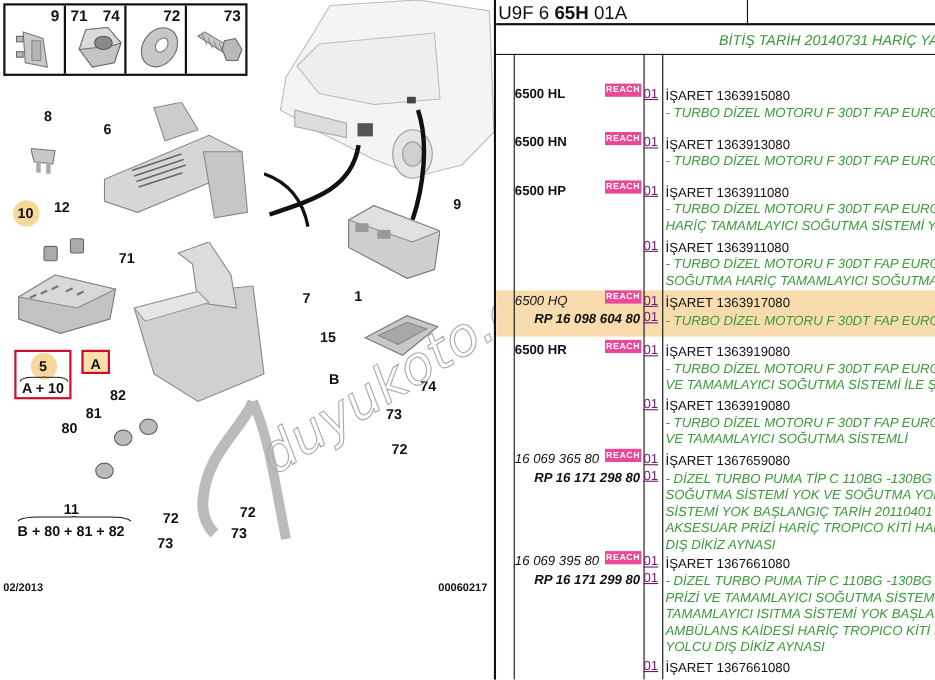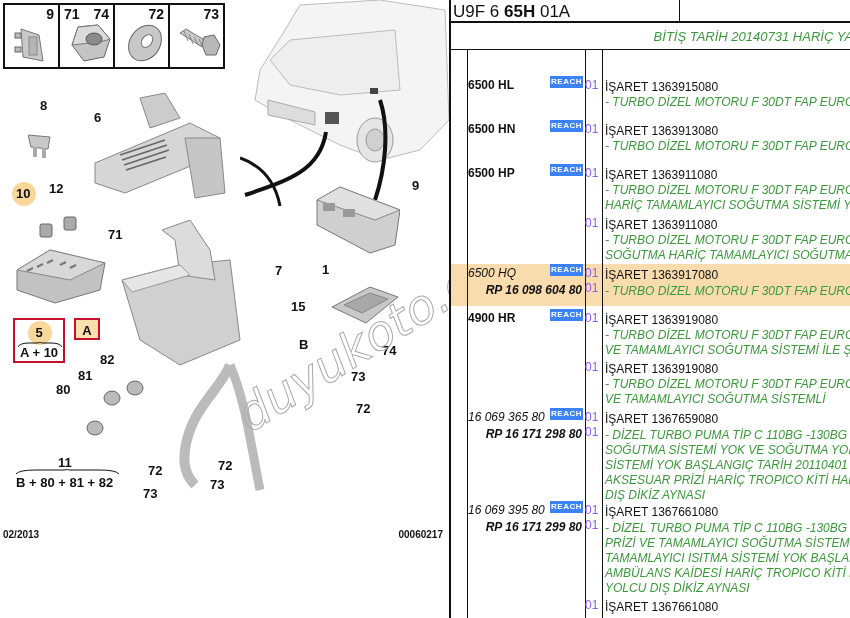--- a/index.html
+++ b/index.html
@@ -39,23 +39,23 @@
   .sub-text { position: absolute; right: -30px; top: 6px; font: italic 13px "Liberation Sans", sans-serif; color: #3a9a3a; white-space: nowrap; }
 
   .vline { position: absolute; top: 49px; bottom: 0; width: 1px; background: #111; }
   .hline { position: absolute; left: 0; width: 399px; height: 1px; background: #111; top: 49px; }
 
   .highlight { position: absolute; left: 0; width: 399px; background: #f8dcae; }
 
   .ref { position: absolute; left: 17px; font: bold 12px "Liberation Sans", sans-serif; color: #111; white-space: nowrap; }
   .ref.it { font-weight: normal; font-style: italic; }
   .rp { position: absolute; right: 268px; font: italic bold 12px "Liberation Sans", sans-serif; color: #111; white-space: nowrap; text-align: right; }
-  .reach { position: absolute; left: 99px; width: 33px; height: 12px; background: #3b82f6; color: #fff;
+  .reach { position: absolute; left: 99px; width: 33px; height: 12px; background: #ec4899; color: #fff;
            font: bold 8px "Liberation Sans", sans-serif; letter-spacing: 0.5px; text-align: center; line-height: 12px; }
-  .qty { position: absolute; left: 134px; font: 12px "Liberation Sans", sans-serif; color: #8b5cf6; }
+  .qty { position: absolute; left: 134px; font: 12px "Liberation Sans", sans-serif; color: #701a75; text-decoration: underline; }
   .mark { position: absolute; left: 154px; font: 12px "Liberation Sans", sans-serif; color: #111; white-space: nowrap; }
   .desc { position: absolute; left: 154px; font: italic 12px "Liberation Sans", sans-serif; color: #3a9a3a; white-space: nowrap; line-height: 15px; }
 </style>
 </head>
 <body>
 
 <div id="diagram">
 
   <div class="thumbs">
     <div class="thumb">
@@ -255,21 +255,21 @@
   <span class="desc" style="top:248px;">SOĞUTMA HARİÇ TAMAMLAYICI SOĞUTMA SİST</span>
 
   <span class="ref it" style="top:266px;">6500 HQ</span>
   <span class="reach" style="top:264px;">REACH</span>
   <span class="rp" style="top:283px;">RP 16 098 604 80</span>
   <span class="qty" style="top:266px;">01</span>
   <span class="mark" style="top:268px;">İŞARET 1363917080</span>
   <span class="qty" style="top:281px;">01</span>
   <span class="desc" style="top:284px;">- TURBO DİZEL MOTORU F 30DT FAP EURO5 155</span>
 
-  <span class="ref" style="top:311px;">4900 HR</span>
+  <span class="ref" style="top:311px;">6500 HR</span>
   <span class="reach" style="top:309px;">REACH</span>
   <span class="qty" style="top:311px;">01</span>
   <span class="mark" style="top:313px;">İŞARET 1363919080</span>
   <span class="desc" style="top:328px;">- TURBO DİZEL MOTORU F 30DT FAP EURO5 155</span>
   <span class="desc" style="top:343px;">VE TAMAMLAYICI SOĞUTMA SİSTEMİ İLE ŞARTL</span>
   <span class="qty" style="top:360px;">01</span>
   <span class="mark" style="top:362px;">İŞARET 1363919080</span>
   <span class="desc" style="top:377px;">- TURBO DİZEL MOTORU F 30DT FAP EURO5 155</span>
   <span class="desc" style="top:392px;">VE TAMAMLAYICI SOĞUTMA SİSTEMLİ</span>
 

